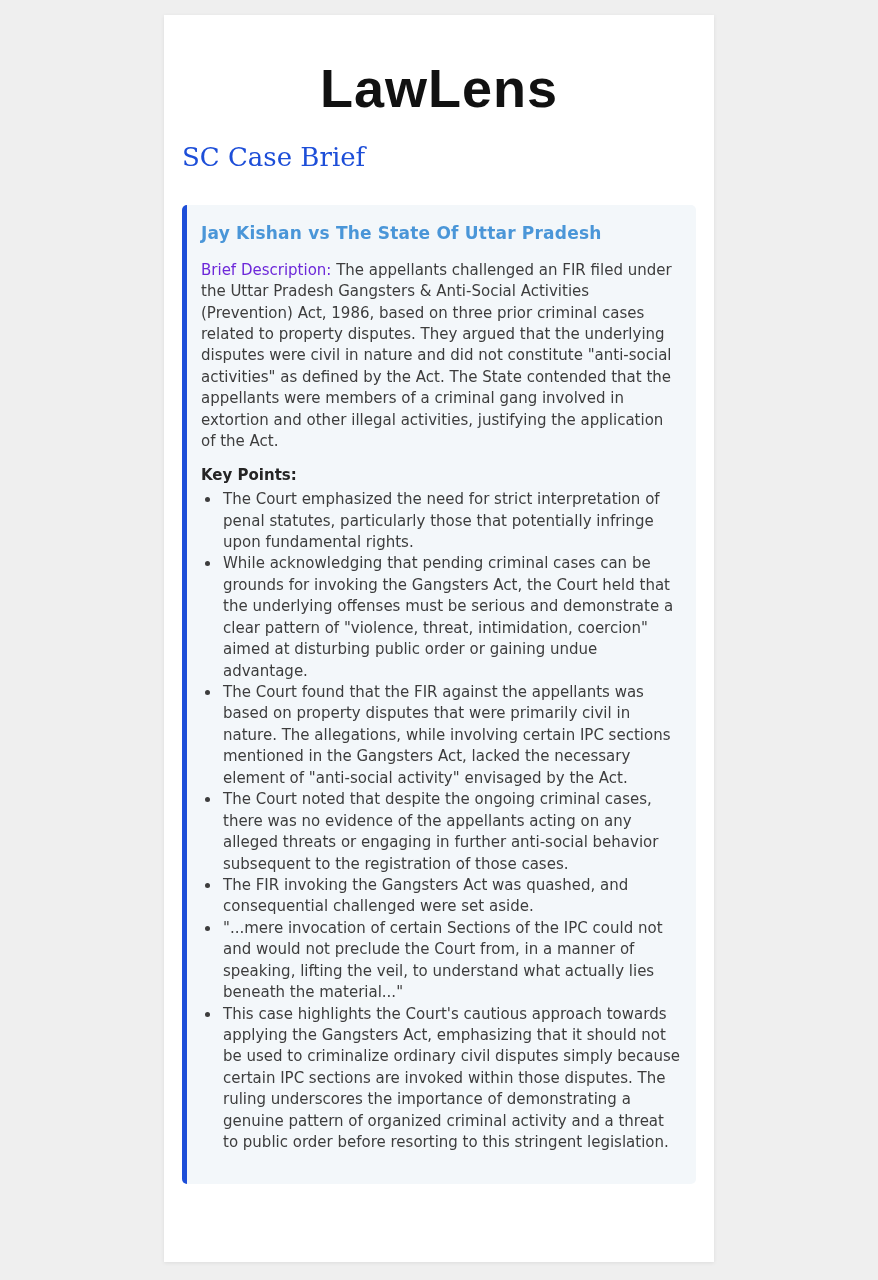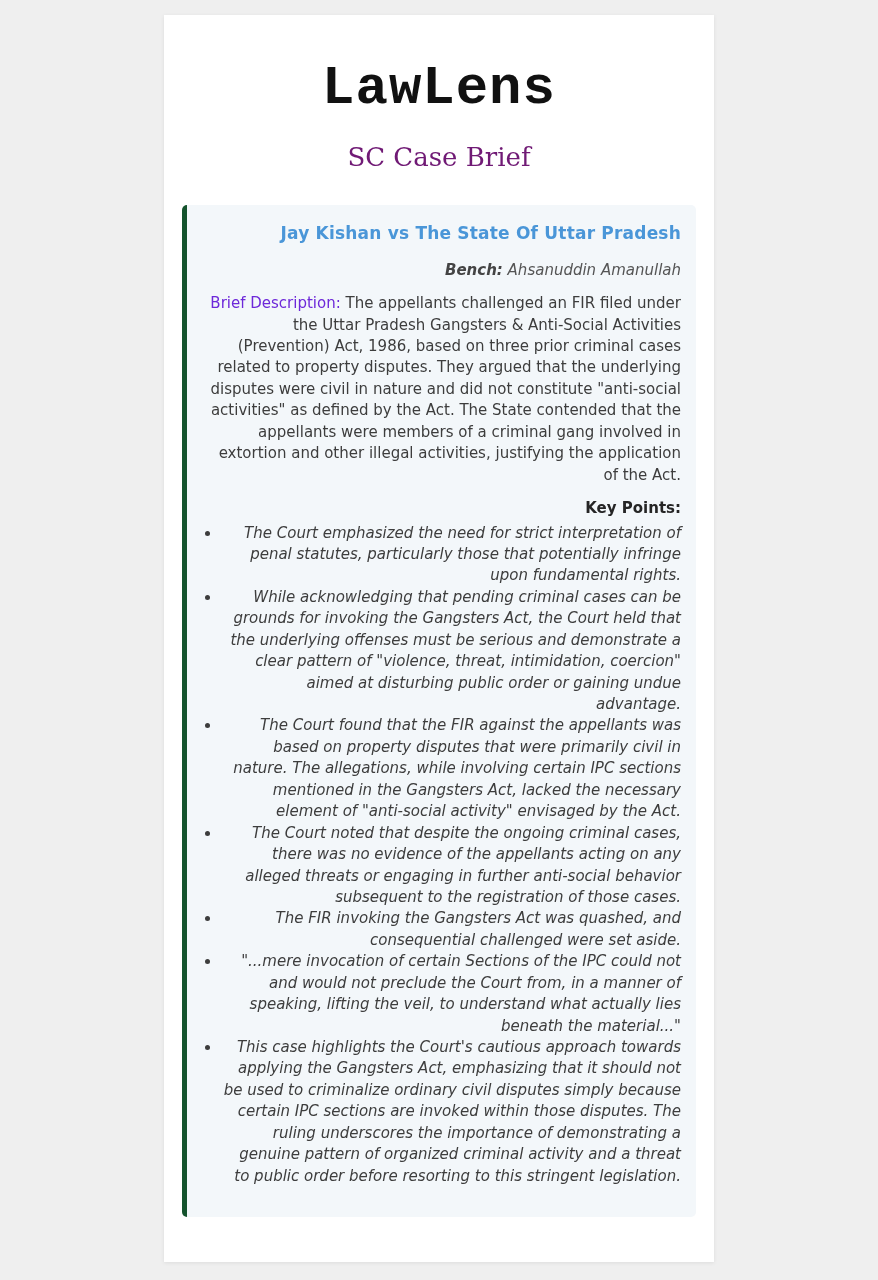--- a/index.html
+++ b/index.html
@@ -10,45 +10,44 @@
   .page {
     width: 550px;
     margin: 15px auto;
     background: #ffffff;
     box-shadow: 0 1px 4px rgba(0,0,0,0.08);
     padding: 44px 18px 26px 18px;
     min-height: 1247px;
   }
   .masthead {
     text-align: center;
-    font-family: Liberation Mono, monospace;
+    font-family: Liberation Sans, sans-serif;
     font-size: 54px;
     font-weight: 600;
     color: #111111;
     letter-spacing: 1px;
     line-height: 1.1;
   }
   .subtitle {
-    text-align: center;
+    text-align: left;
     font-family: "DejaVu Serif", "Liberation Serif", serif;
     font-size: 26px;
     font-weight: 400;
-    color: #701a75;
+    color: #1d4ed8;
     margin-top: 24px;
   }
   .brief-card {
     margin-top: 33px;
     background: #f3f7fa;
-    border-left: 5px solid #14532d;
+    border-left: 5px solid #1d4ed8;
     border-radius: 5px;
     padding: 16px 15px 30px 14px;
     color: #3d3d3d;
     font-size: 15px;
     line-height: 1.43;
-    text-align: right;
   }
   .case-title {
     color: #4a96d8;
     font-size: 17px;
     font-weight: bold;
     letter-spacing: 0.2px;
     margin-bottom: 14px;
   }
   .bench-line {
     font-style: italic;
@@ -59,44 +58,39 @@
   .para { margin-bottom: 12px; }
   .para-label { font-weight: normal; color: #6d28d9; }
   .key-points-heading {
     font-weight: bold;
     color: #252525;
     margin-bottom: 3px;
   }
   ul.key-points {
     padding-left: 20px;
     list-style: disc;
-    font-style: italic;
   }
   ul.key-points li {
     padding-left: 2px;
     margin: 0;
   }
 </style>
 </head>
 <body>
 
 <div class="page">
 
   <h1 class="masthead">LawLens</h1>
 
   <h2 class="subtitle">SC Case Brief</h2>
 
   <div class="brief-card">
 
     <div class="case-title">Jay Kishan vs The State Of Uttar Pradesh</div>
 
-    <div class="bench-line">
-      <span class="bench-label">Bench:</span>
-      <span>Ahsanuddin Amanullah</span>
-    </div>
 
     <p class="para">
       <span class="para-label">Brief Description:</span>
       <span>The appellants challenged an FIR filed under the Uttar Pradesh Gangsters &amp; Anti-Social Activities (Prevention) Act, 1986, based on three prior criminal cases related to property disputes. They argued that the underlying disputes were civil in nature and did not constitute "anti-social activities" as defined by the Act. The State contended that the appellants were members of a criminal gang involved in extortion and other illegal activities, justifying the application of the Act.</span>
     </p>
 
 
     <div class="key-points-heading">Key Points:</div>
 
     <ul class="key-points">

